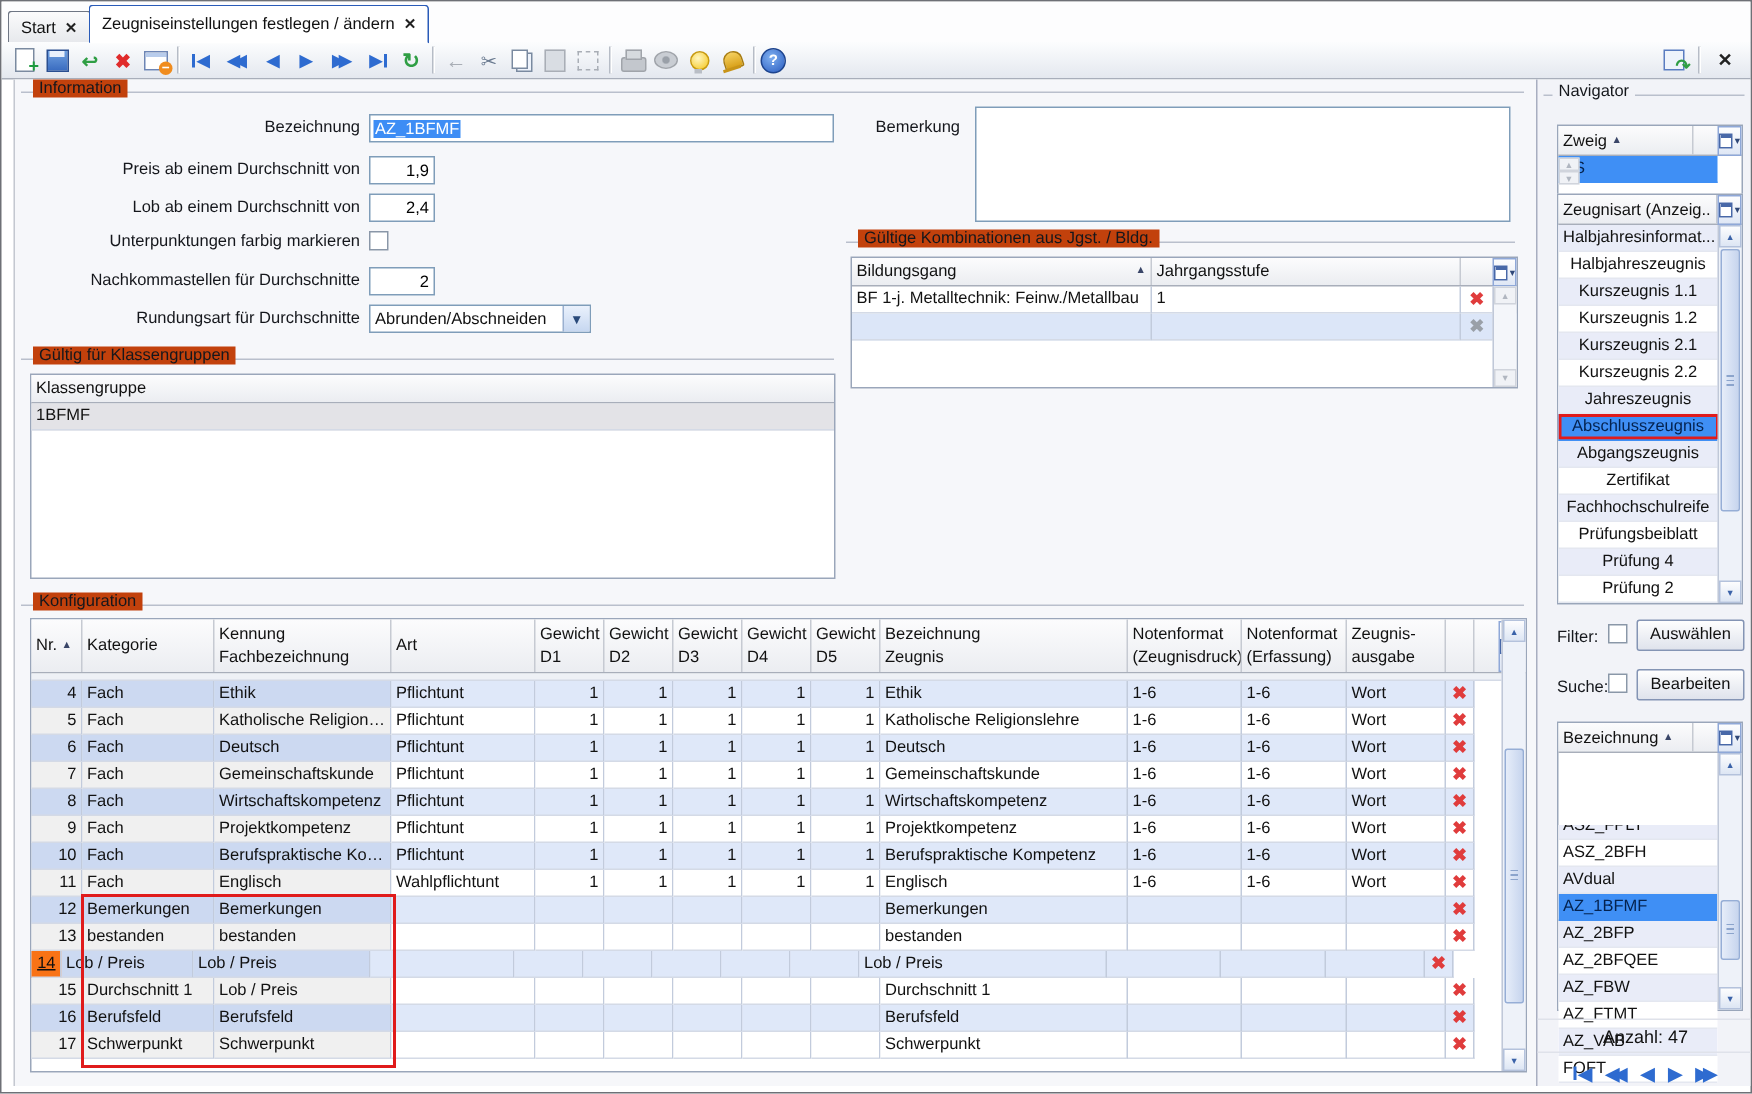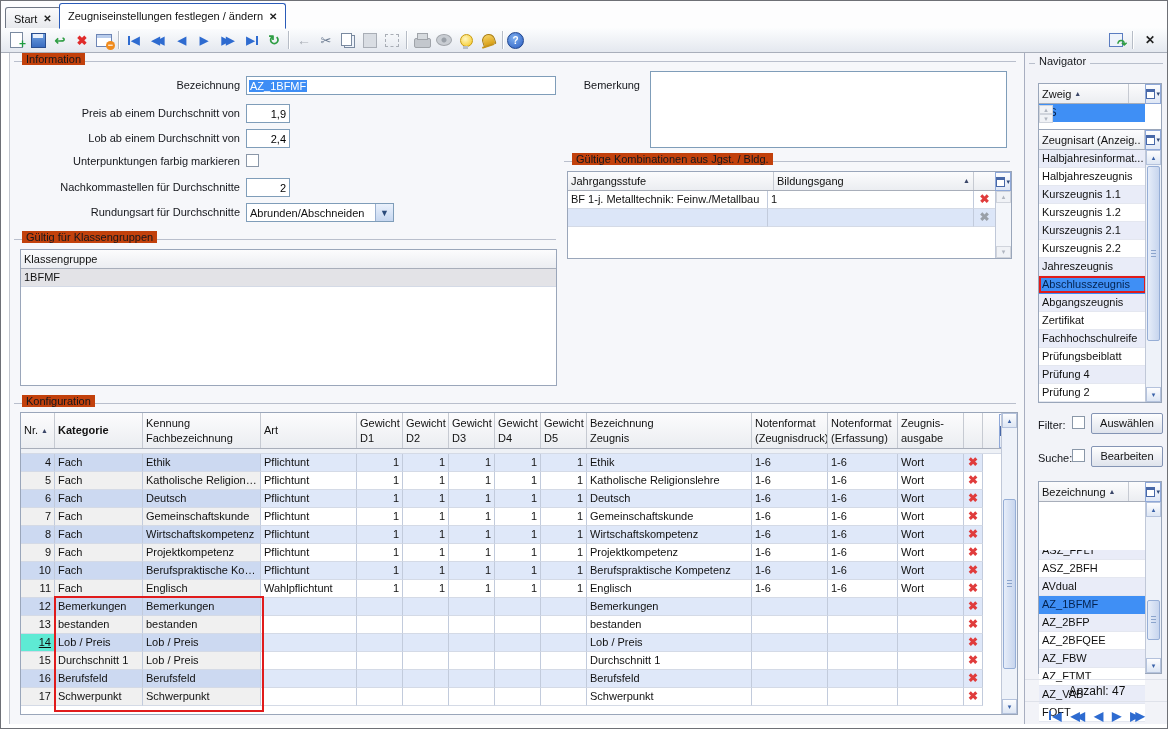--- a/index.html
+++ b/index.html
@@ -171,22 +171,22 @@
     <span class="cbtn" data-name="chevron-down-icon">▼</span>
   </div>
 
   <div class="flabel" style="left:490px;top:26px;width:140px;" data-name="bemerkung-label">Bemerkung</div>
   <textarea class="tinput" style="left: 640px; top: 18px; width: 357px; height: 77px;" data-name="bemerkung-textarea"></textarea>
 
   <div class="grouplabel" style="left:562px;top:100px;" data-name="group-title-kombinationen">Gültige Kombinationen aus Jgst. / Bldg.</div>
   <div class="groupline" style="left:554px;top:108px;width:446px;" data-name="group-line"></div>
   <div id="kombi-grid" class="grid" style="left:557px;top:118px;width:445px;height:88px;" data-name="kombinationen-table">
       <div class="ghead" data-name="table-header" style="height: 19px;">
+        <div class="gh" data-name="column-header-bildungsgang" style="width: 200px;"><span>Bildungsgang</span><span class="sort" data-name="sort-asc-icon" style="margin-left: auto;">▲</span></div>
         <div class="gh" data-name="column-header-jahrgangsstufe" style="width: 206px;">Jahrgangsstufe</div>
-        <div class="gh" data-name="column-header-bildungsgang" style="width: 200px;"><span>Bildungsgang</span><span class="sort" data-name="sort-asc-icon" style="margin-left: auto;">▲</span></div>
       </div>
       <div class="colchooser" data-name="column-chooser-icon" style="right: 0px; top: 0px; width: 16px; height: 19px;">
         <i></i>
         <b>▾</b>
       </div>
       <div class="grow" data-name="table-row">
         <div class="gc" data-name="cell-bildungsgang" style="width: 200px;">BF 1-j. Metalltechnik: Feinw./Metallbau</div>
         <div class="gc" data-name="cell-jahrgangsstufe" style="width: 206px;">1</div>
         <div class="gc delx" data-name="delete-row-icon" style="width: 22px;">✖</div>
       </div>
@@ -210,21 +210,21 @@
       <div class="grow" data-name="table-row" style="background: rgb(227, 227, 231);">
         <div class="gc" data-name="cell-klassengruppe" style="width: 100%; border-right: none;">1BFMF</div>
       </div>
     </div>
 
   <div class="grouplabel" style="left:12px;top:342px;" data-name="group-title-konfiguration">Konfiguration</div>
   <div class="groupline" style="left:4px;top:350px;width:1002px;" data-name="group-line"></div>
   <div id="konfig-grid" class="grid" style="left:10px;top:359px;width:998px;height:303px;" data-name="konfiguration-table">
       <div class="ghead" data-name="table-header" style="height: 36px;">
         <div class="gh two" data-name="column-header" style="width: 34px;"><span>Nr.</span><span class="sort" data-name="sort-asc-icon">▲</span></div>
-        <div class="gh two" data-name="column-header" style="width: 88px; font-weight: bold;"><span>Kategorie</span></div>
+        <div class="gh two" data-name="column-header" style="width: 88px;"><span>Kategorie</span></div>
         <div class="gh two" data-name="column-header" style="width: 118px;"><span>Kennung
 Fachbezeichnung</span></div>
         <div class="gh two" data-name="column-header" style="width: 96px;"><span>Art</span></div>
         <div class="gh two" data-name="column-header" style="width: 46px;"><span>Gewicht
 D1</span></div>
         <div class="gh two" data-name="column-header" style="width: 46px;"><span>Gewicht
 D2</span></div>
         <div class="gh two" data-name="column-header" style="width: 46px;"><span>Gewicht
 D3</span></div>
         <div class="gh two" data-name="column-header" style="width: 46px;"><span>Gewicht
@@ -400,21 +400,21 @@
         <div class="gc r" data-name="cell" style="width: 46px; background: rgb(255, 255, 255);"></div>
         <div class="gc r" data-name="cell" style="width: 46px; background: rgb(255, 255, 255);"></div>
         <div class="gc r" data-name="cell" style="width: 46px; background: rgb(255, 255, 255);"></div>
         <div class="gc" data-name="cell" style="width: 165px; background: rgb(255, 255, 255);">bestanden</div>
         <div class="gc" data-name="cell" style="width: 76px; background: rgb(255, 255, 255);"></div>
         <div class="gc" data-name="cell" style="width: 70px; background: rgb(255, 255, 255);"></div>
         <div class="gc" data-name="cell" style="width: 66px; background: rgb(255, 255, 255);"></div>
         <div class="gc delx" data-name="delete-row-icon" style="width: 19px; background: rgb(255, 255, 255);">✖</div>
       </div>
       <div class="grow" data-name="table-row">
-        <div class="gc r" data-name="cell" style="width: 34px; background: #5eead4; text-decoration: underline;">14</div>
+        <div class="gc r" data-name="cell" style="width: 20px; background: #f97316; text-decoration: underline;">14</div>
         <div class="gc" data-name="cell" style="width: 88px; background: rgb(204, 217, 241);">Lob / Preis</div>
         <div class="gc" data-name="cell" style="width: 118px; background: rgb(204, 217, 241);">Lob / Preis</div>
         <div class="gc" data-name="cell" style="width: 96px; background: rgb(223, 232, 249);"></div>
         <div class="gc r" data-name="cell" style="width: 46px; background: rgb(223, 232, 249);"></div>
         <div class="gc r" data-name="cell" style="width: 46px; background: rgb(223, 232, 249);"></div>
         <div class="gc r" data-name="cell" style="width: 46px; background: rgb(223, 232, 249);"></div>
         <div class="gc r" data-name="cell" style="width: 46px; background: rgb(223, 232, 249);"></div>
         <div class="gc r" data-name="cell" style="width: 46px; background: rgb(223, 232, 249);"></div>
         <div class="gc" data-name="cell" style="width: 165px; background: rgb(223, 232, 249);">Lob / Preis</div>
         <div class="gc" data-name="cell" style="width: 76px; background: rgb(223, 232, 249);"></div>
@@ -504,21 +504,21 @@
   <div class="grid" style="left:13px;top:76px;width:124px;height:274px;" data-name="zeugnisart-table">
     <div class="ghead" style="height:20px;">
       <div class="gh" style="width:106px;" data-name="zeugnisart-column-header">
         <span style="overflow:hidden;white-space:nowrap;">Zeugnisart (Anzeig...</span>
       </div>
       <div class="colchooser" style="right:0;top:0;width:16px;height:20px;" data-name="column-chooser-icon">
           <i></i>
           <b>▾</b>
         </div>
     </div>
-    <div id="zeugnisart-list" class="list" style="width:106px;">
+    <div id="zeugnisart-list" class="list" style="width:106px;text-align:center;">
         <div class="li alt" data-name="list-item-zeugnisart">Halbjahresinformat...</div>
         <div class="li" data-name="list-item-zeugnisart">Halbjahreszeugnis</div>
         <div class="li alt" data-name="list-item-zeugnisart">Kurszeugnis 1.1</div>
         <div class="li" data-name="list-item-zeugnisart">Kurszeugnis 1.2</div>
         <div class="li alt" data-name="list-item-zeugnisart">Kurszeugnis 2.1</div>
         <div class="li" data-name="list-item-zeugnisart">Kurszeugnis 2.2</div>
         <div class="li alt" data-name="list-item-zeugnisart">Jahreszeugnis</div>
         <div class="li sel" data-name="list-item-zeugnisart" style="position: relative;">Abschlusszeugnis<div class="redbox" data-name="annotation-rectangle" style="inset: 0px -1px 0px 0px;"></div></div>
         <div class="li alt" data-name="list-item-zeugnisart">Abgangszeugnis</div>
         <div class="li" data-name="list-item-zeugnisart">Zertifikat</div>

